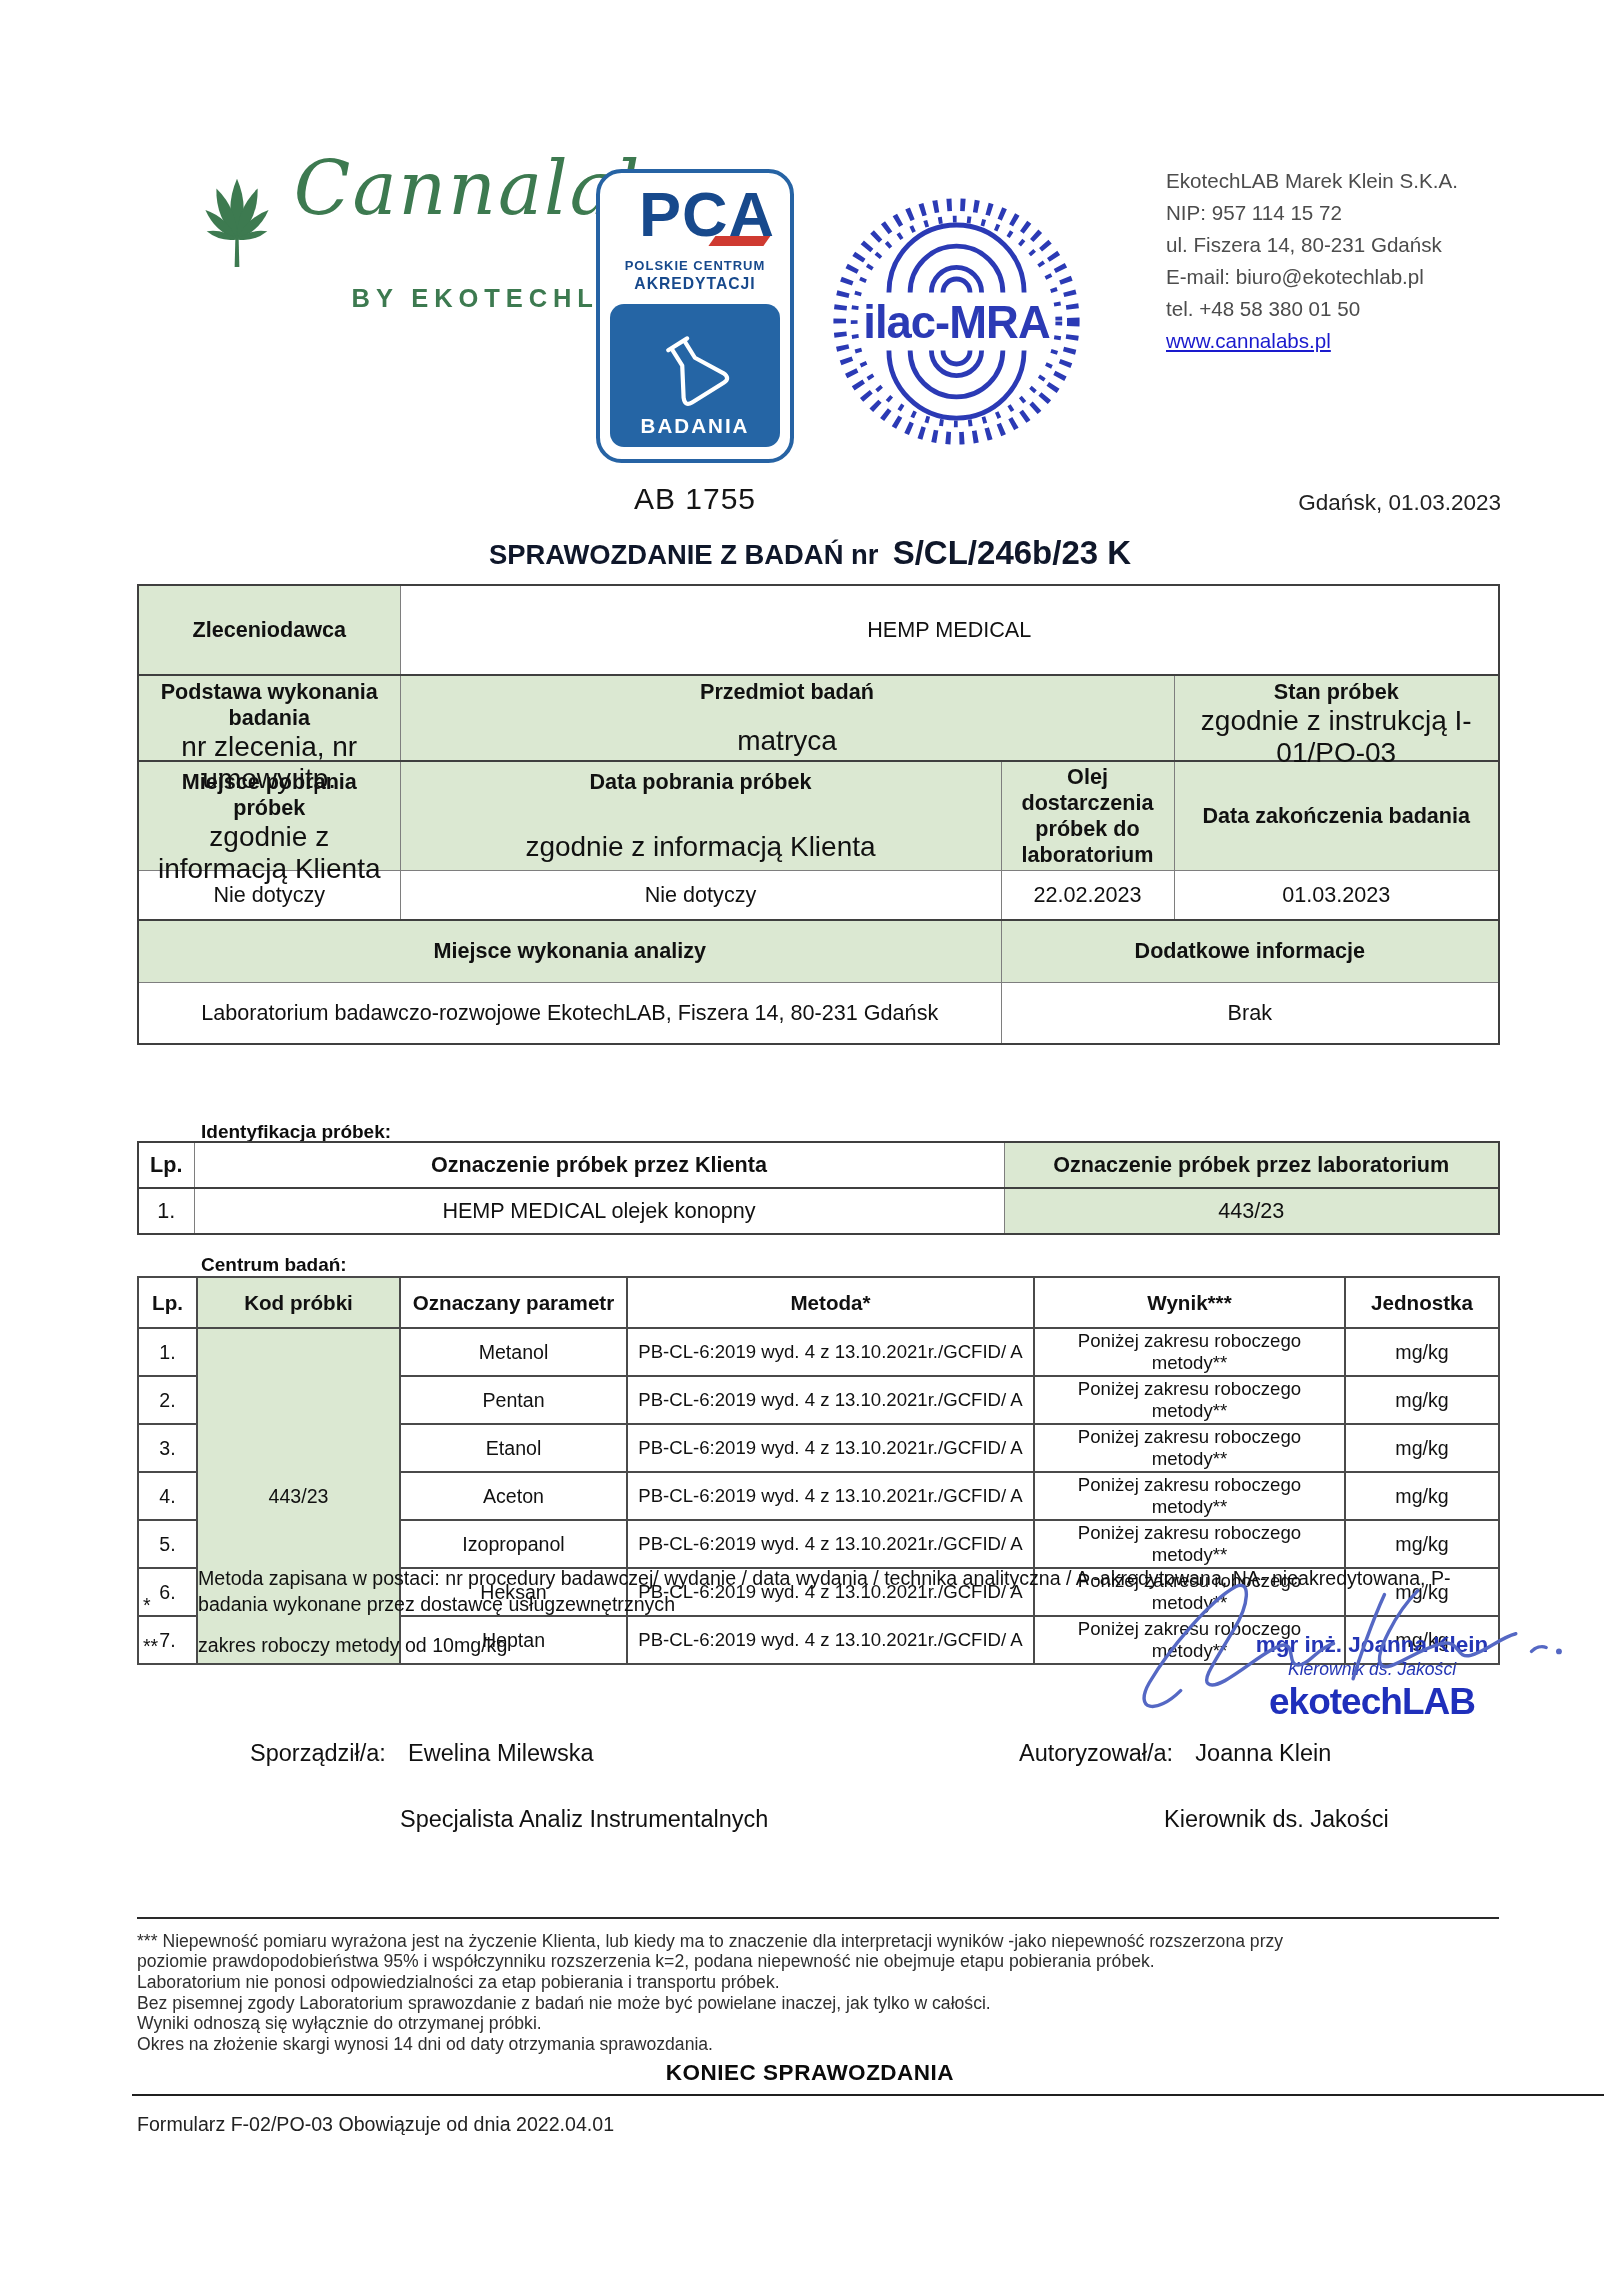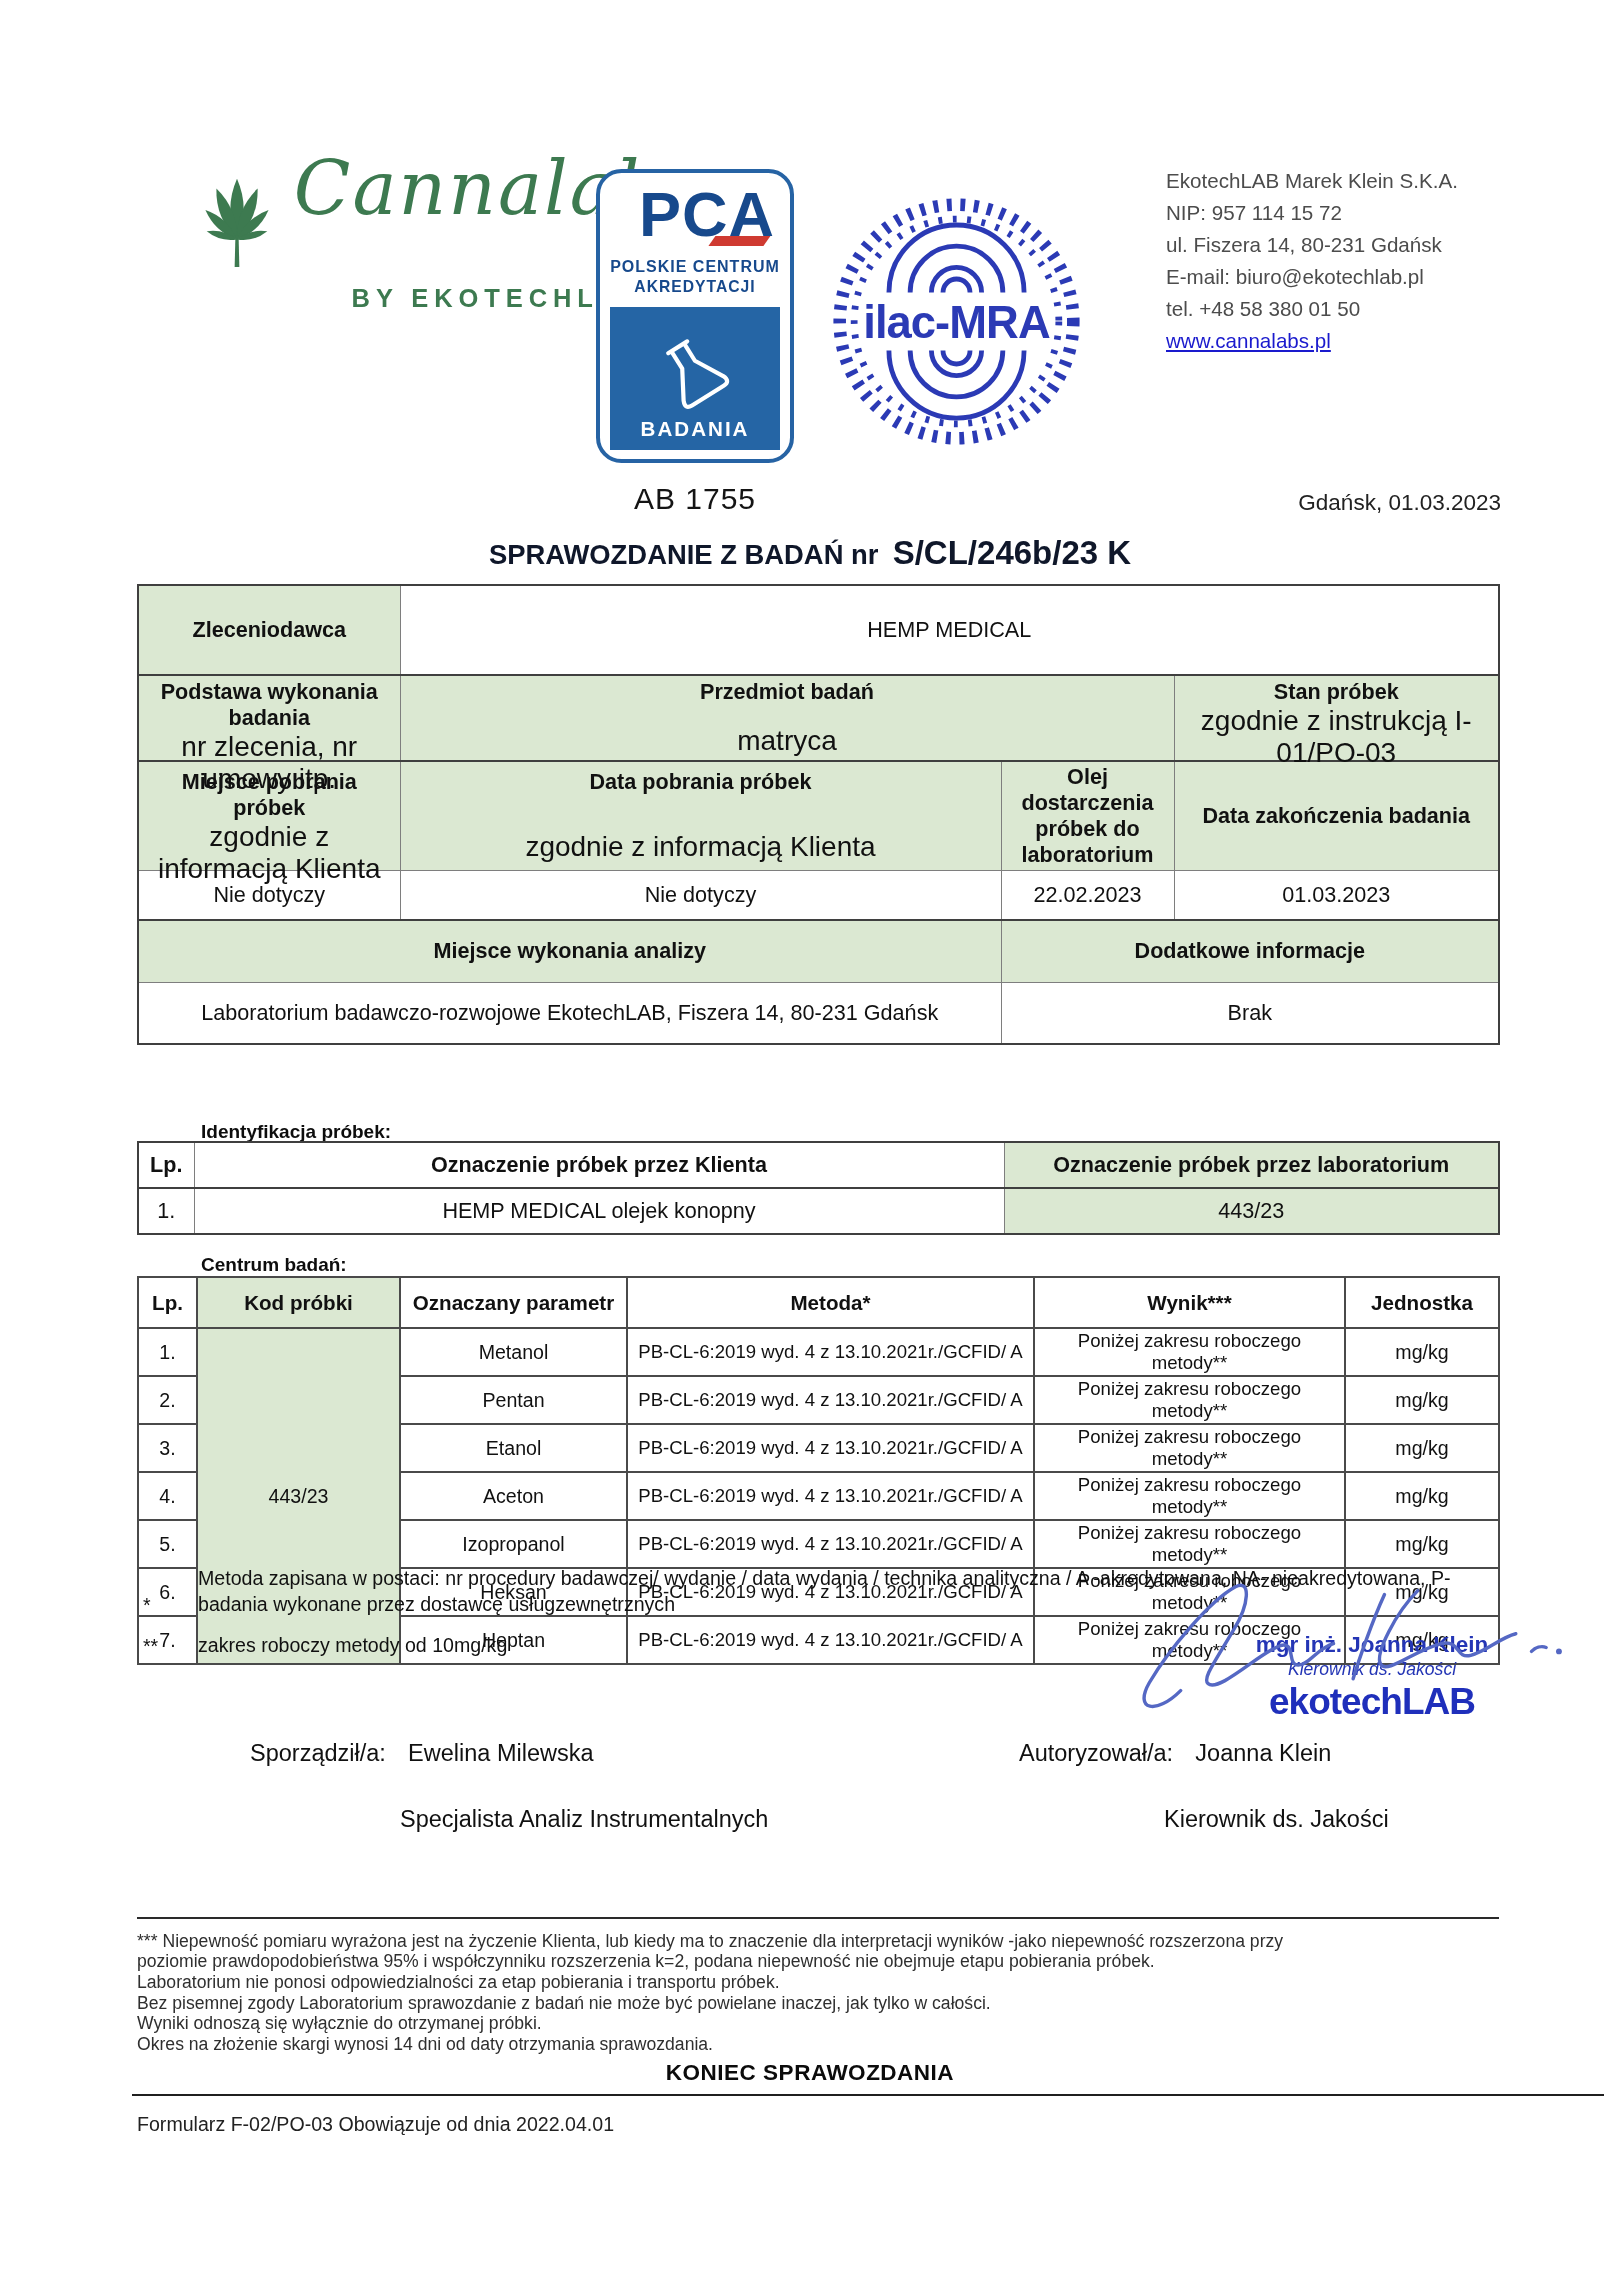--- a/index.html
+++ b/index.html
@@ -21,25 +21,25 @@
     font-weight:bold; font-size:25.5px; letter-spacing:5.9px; color:#3d7a50;
   }
   .pca-badge {
     position:absolute; left:596px; top:169px; width:198px; height:294px;
     border:4.9px solid #2663a4; border-radius:25.5px; background:#fff;
   }
   .pca-word { position:relative; text-align:center; margin-top:9.8px; font-size:63px; line-height:1;
     font-weight:bold; color:#17498c; letter-spacing:1px;margin-left:24px; }
   .pca-red { position:absolute; width:55px; height:9.8px; background:#cf3a31;
     right:23.5px; top:53px; transform:skewX(-35deg); }
-  .pca-sub1 { text-align:center; font-weight:bold; color:#17498c; font-size:16px;
+  .pca-sub1 { text-align:center; font-weight:bold; color:#17498c; font-size:13px;
     letter-spacing:1px; margin-top:11.8px; text-transform:uppercase; }
   .pca-sub2 { text-align:center; font-weight:bold; color:#17498c; font-size:15.7px;
     letter-spacing:1px; margin-top:2px; text-transform:uppercase; }
-  .pca-blue { margin:11.8px 9.8px 0 9.8px; height:143px; background:#2565a5; border-radius:0;
+  .pca-blue { margin:11.8px 9.8px 0 9.8px; height:143px; background:#2565a5; border-radius:14px;
     display:flex; flex-direction:column; align-items:center; justify-content:flex-end;
     padding-bottom:9.8px; }
   .pca-badania { color:#fff; font-weight:bold; font-size:20.6px; letter-spacing:2px; }
   .ab-number { position:absolute; left:596px; top:482px; width:198px; text-align:center;
     font-size:30px; color:#141414; letter-spacing:1px; }
   .ilac-seal { position:absolute; left:831px; top:194px; width:251px; height:255px; }
   .contact { position:absolute; left:1166px; top:165px; font-size:20.6px; line-height:32px; color:#4c4c4c; }
   .contact .link { color:#1a1acd; text-decoration:underline; cursor:pointer; }
   .report-date { position:absolute; left:1176px; top:490px; width:325px; text-align:right;
     font-size:22.5px; color:#222; }

